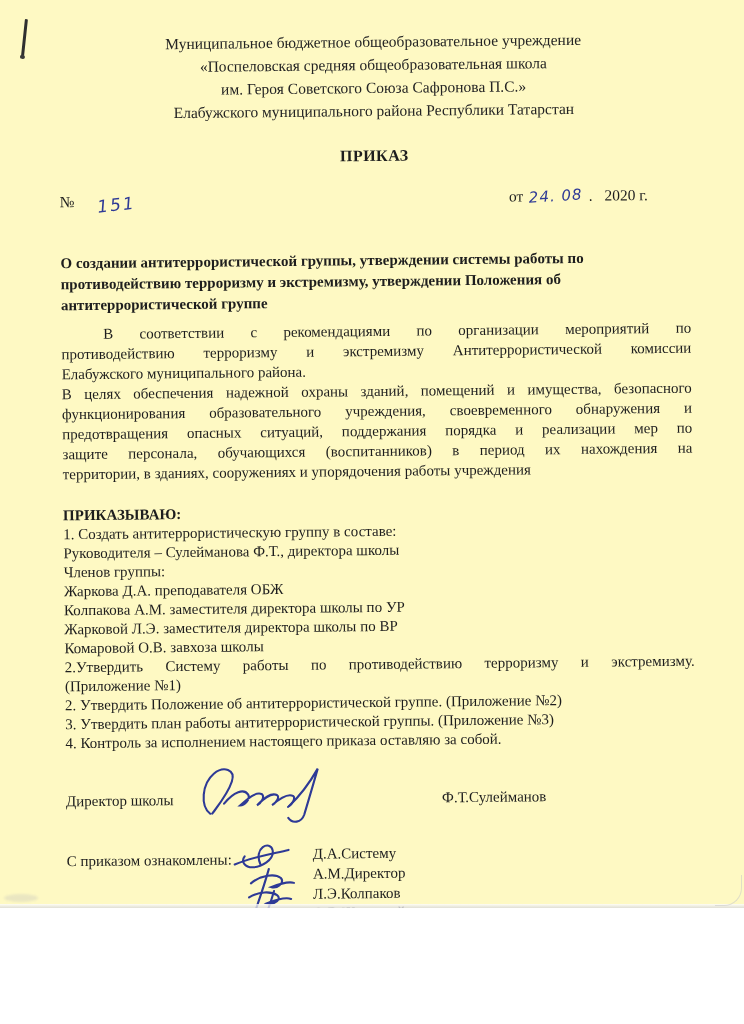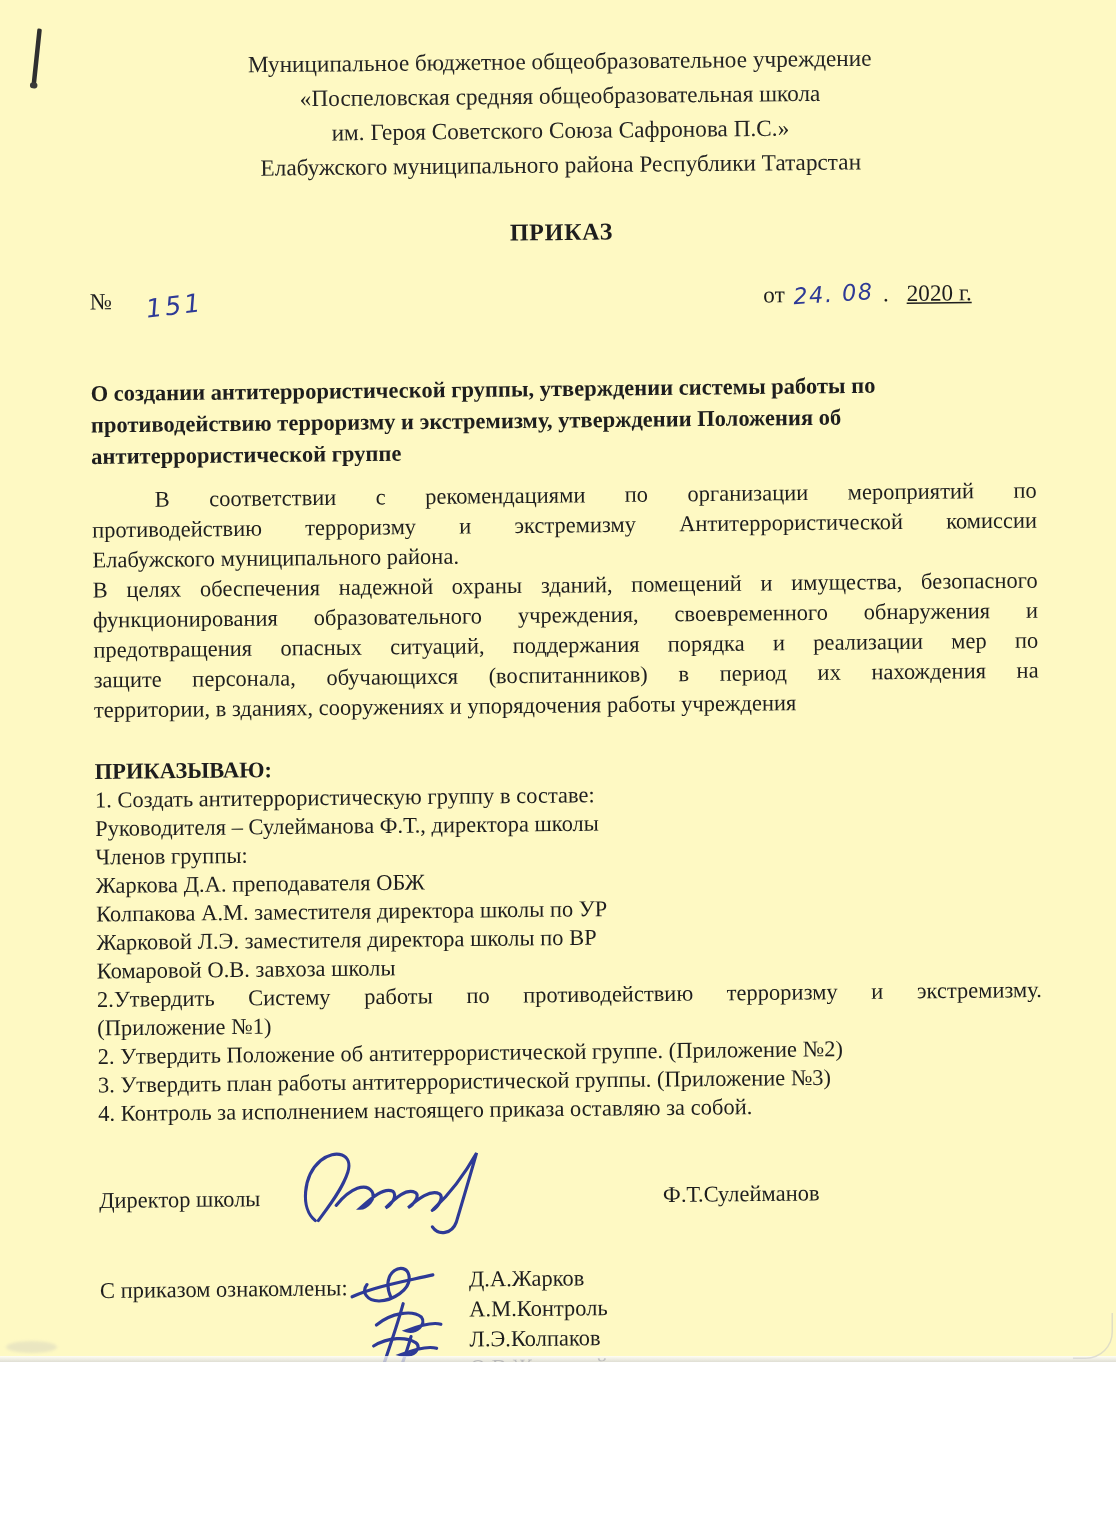--- a/index.html
+++ b/index.html
@@ -17,21 +17,21 @@
   .doc-title{ text-align:center;font-weight:bold;font-size:16px;letter-spacing:.5px;margin-top:24px;}
   .numrow{ display:flex;justify-content:space-between;align-items:flex-start;margin-top:22px;height:30px;}
   .numrow .num{ font-size:15.5px;}
   .hw{
     font-family:"DejaVu Sans",sans-serif;font-style:italic;color:#2e3a96;
     display:inline-block;
   }
   .hw-num{ font-size:17px;transform:rotate(-6deg) translateY(4px);margin-left:18px;letter-spacing:2px;}
   .hw-date{ font-size:15px;transform:rotate(-3deg);letter-spacing:1px;margin:0 2px;}
   .daterow{ margin-right:42px;font-size:15.5px;}
-  .daterow .year{ margin-left:8px;text-decoration:underline;}
+  .daterow .year{ margin-left:8px;}
   .subject{ font-weight:bold;margin-top:32px;line-height:21px;}
   .par{ margin-top:8px;}
   .jl{ text-align:justify;text-align-last:justify;}
   .ll{ text-align:left;}
   .indent{ text-indent:42px;}
   .order-heading{ font-weight:bold;margin-top:22px;line-height:19px;}
   .order-list div{ line-height:19px;}
   .res{ line-height:19px;}
   .sigrow{ position:relative;margin-top:26px;height:46px;}
   .sigrow .role{ display:inline-block;padding-top:12px;}
@@ -148,22 +148,22 @@
         <path d="M8 27 C24 20 44 17 62 13"></path>
         <path d="M42 32 C38 46 33 60 28 74"></path>
         <path d="M24 46 C34 38 48 36 54 41 C58 46 50 52 44 50 C52 47 61 44 67 46"></path>
         <path d="M22 60 C32 54 44 54 50 58 C55 62 48 68 40 66 C48 63 58 60 64 62"></path>
         <path d="M47 54 C43 68 38 80 33 92"></path>
         <path d="M20 86 C30 80 42 80 48 84 C52 88 46 94 38 92"></path>
         <path d="M41 78 C37 92 33 103 28 114"></path>
         <path d="M24 96 L50 105 M50 94 L25 107"></path>
       </svg>
       <div class="ack-names">
-        <div>Д.А.Жарков</div>
-        <div>А.М.Контроль</div>
+        <div>Д.А.Систему</div>
+        <div>А.М.Директор</div>
         <div>Л.Э.Колпаков</div>
         <div>О.В.Жарковой</div>
       </div>
     </div>
 
   </div>
 
   <div class="smudge"></div>
   <div class="bottom-edge"></div>
   <div class="corner-curve"></div>

